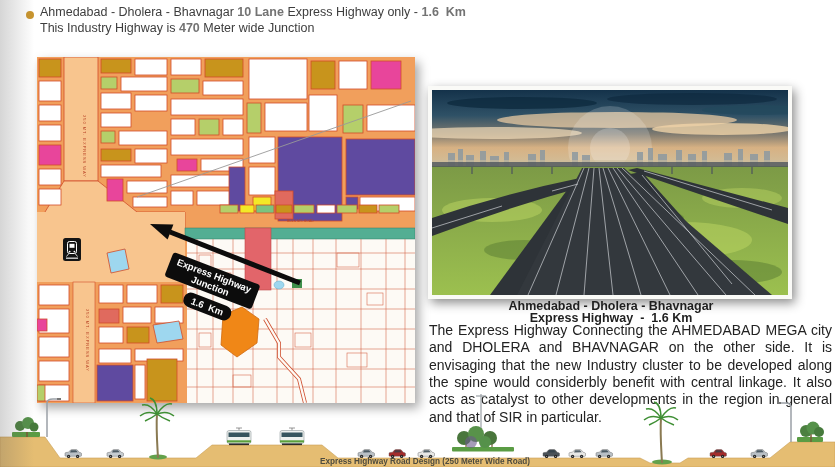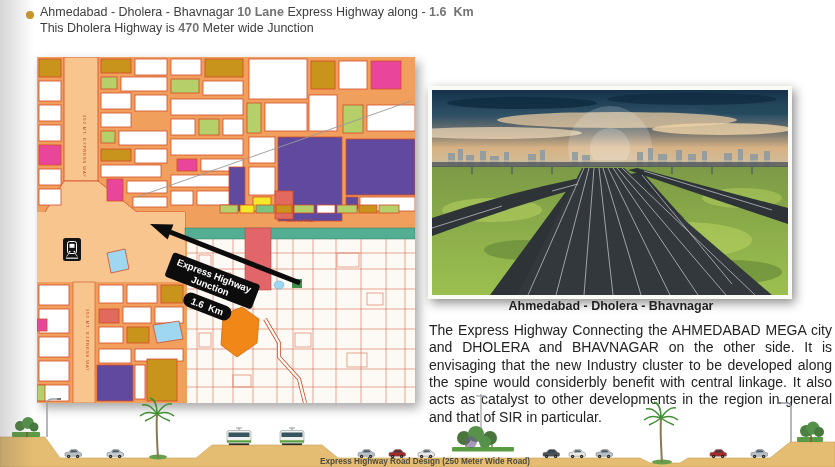--- a/index.html
+++ b/index.html
@@ -29,22 +29,22 @@
   
   .xsec{position:absolute;left:0;top:390px;width:835px;height:77px;text-align:right;}
 </style>
 </head>
 <body>
 
 <div id="slide">
 
   <div class="bullet"></div>
   <div class="hdr">
-    <div><span class="prews">Ahmedabad - Dholera - Bhavnagar </span><b class="prews">10 Lane</b><span class="prews"> Express Highway along - </span><b class="prews">1.6  Km</b></div>
-    <div><span class="prews">This Dholera Highway is </span><b class="prews">470</b><span class="prews"> Meter wide Junction</span></div>
+    <div><span class="prews">Ahmedabad - Dholera - Bhavnagar </span><b class="prews">10 Lane</b><span class="prews"> Express Highway only - </span><b class="prews">1.6  Km</b></div>
+    <div><span class="prews">This Industry Highway is </span><b class="prews">470</b><span class="prews"> Meter wide Junction</span></div>
   </div>
 
   <div class="map-panel">
     <svg width="378" height="346" viewBox="0 0 378 346">
 
       <rect x="0" y="0" width="378" height="346" fill="#f19f5c"></rect>
 
       <rect x="150" y="182" width="228" height="164" fill="#fdfaf5"></rect>
 
       <g>
@@ -289,20 +289,21 @@
           <line x1="120" y1="77" x2="120" y2="84"></line>
             <line x1="240" y1="77" x2="240" y2="84"></line>
           <line x1="280" y1="77" x2="280" y2="84"></line>
             <line x1="320" y1="77" x2="320" y2="84"></line>
         </g>
       </g>
     </svg>
   </div>
 
   <div class="cap-title" style="top:299px;">Ahmedabad - Dholera - Bhavnagar</div>
+  <div class="cap-title prews" style="top:311px;">Express Highway  -  1.6 Km</div>
   <div class="cap-body">The Express Highway Connecting the AHMEDABAD MEGA city and DHOLERA and BHAVNAGAR on the other side. It is envisaging that the new Industry cluster to be developed along the spine would considerbly benefit with central linkage. It also acts as catalyst to other developments in the region in general and that of SIR in particular.</div>
 
   <div class="xsec">
     <svg width="835" height="77" viewBox="0 0 835 77">
       <defs>
         <g id="car">
           <path d="M1,4.5 Q1,3.6 2,3.5 L4.5,3.2 L6.5,1 Q7,0.5 8,0.5 L12,0.5 Q13,0.5 13.5,1.2 L15.2,3.3 L16.8,3.7 Q17.5,3.9 17.5,4.8 L17.5,6.5 Q17.5,7.3 16.7,7.3 L1.8,7.3 Q1,7.3 1,6.5 Z" fill="currentColor" stroke="#555" stroke-width="0.4"></path>
           <path d="M7,1.3 L12,1.3 L13.8,3.2 L6,3.4 Z" fill="#30404a" opacity="0.8"></path>
           <circle cx="4.6" cy="7.4" r="1.6" fill="#1e1e1e"></circle>
             <circle cx="13.6" cy="7.4" r="1.6" fill="#1e1e1e"></circle>

